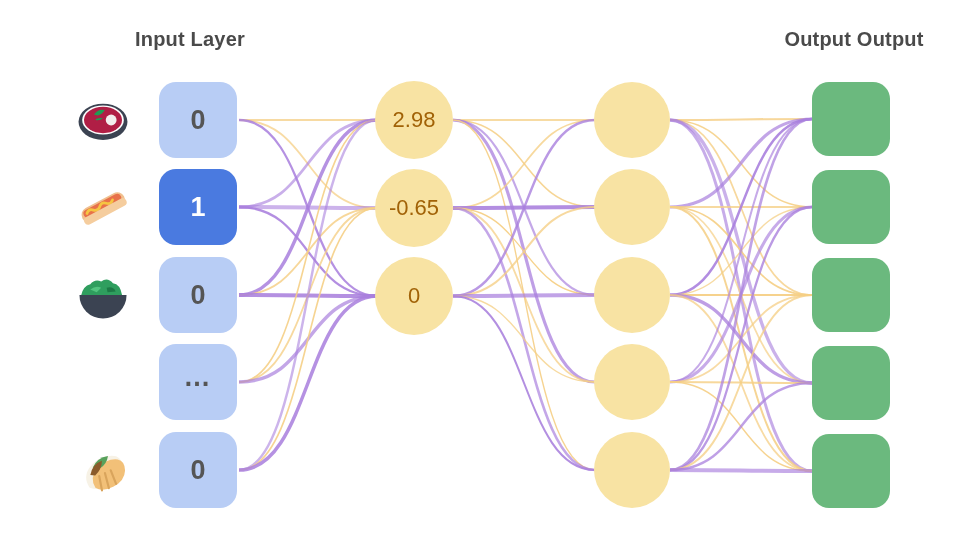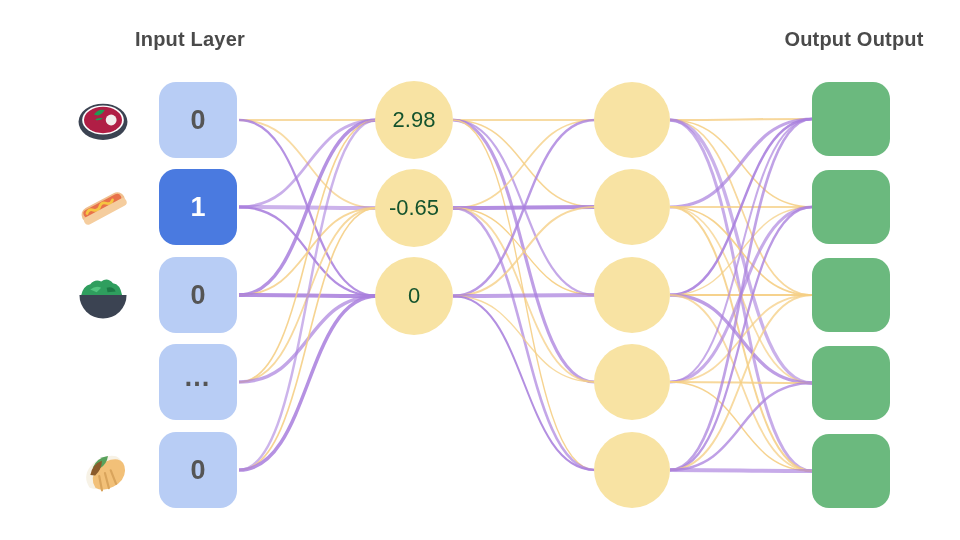--- a/index.html
+++ b/index.html
@@ -93,21 +93,21 @@
   
   .node-circle {
     position: absolute;
     border-radius: 50%;
     background: #f8e3a3;
     transform: translate(-50%, -50%);
     display: flex;
     align-items: center;
     justify-content: center;
     font-size: 22px;
-    color: #14532d;
+    color: #a16207;
     font-weight: normal;
   }
   .node-circle.embed {
     width: 78px;
     height: 78px;
   }
   .node-circle.hidden-node {
     width: 76px;
     height: 76px;
   }

